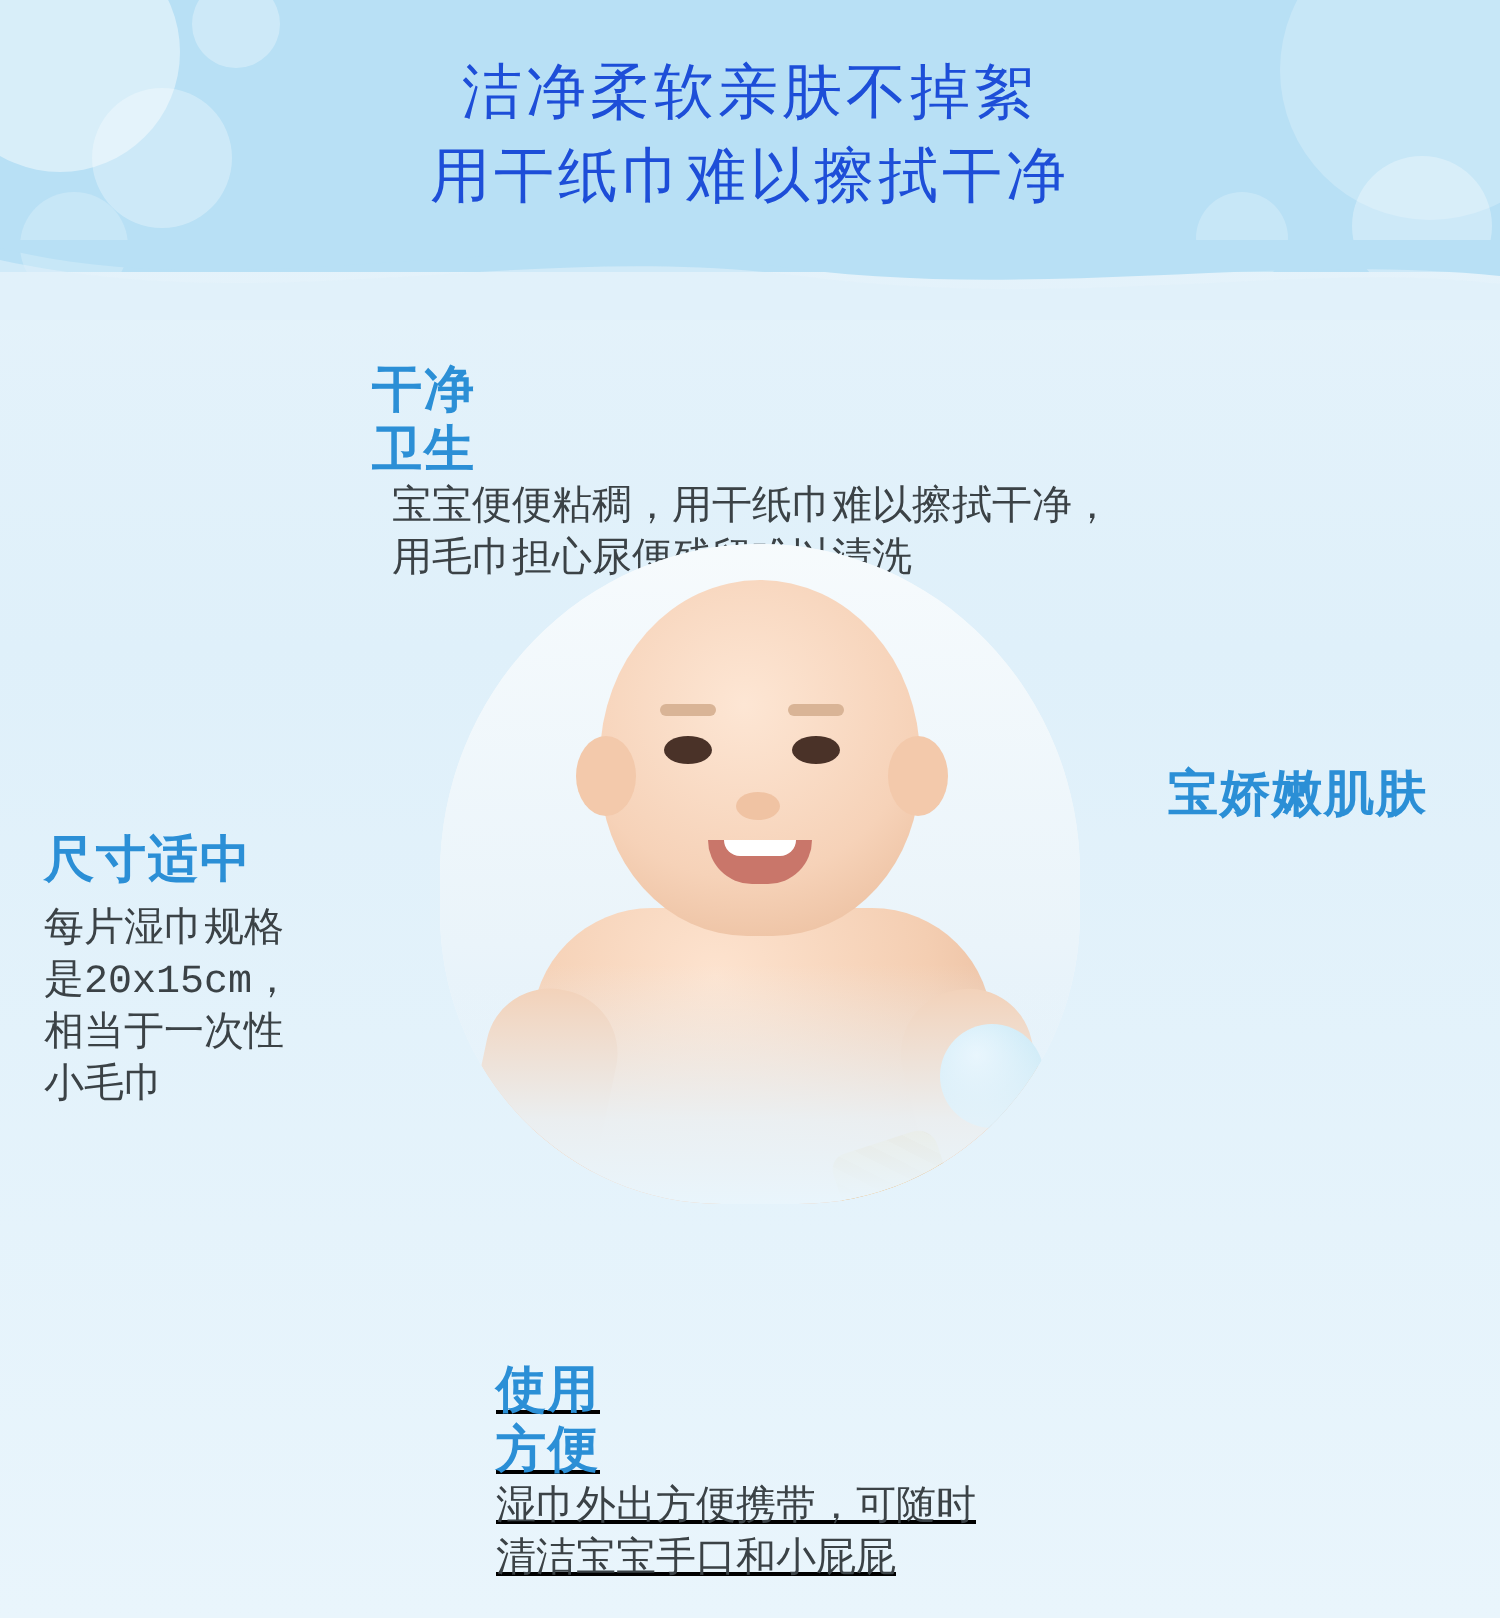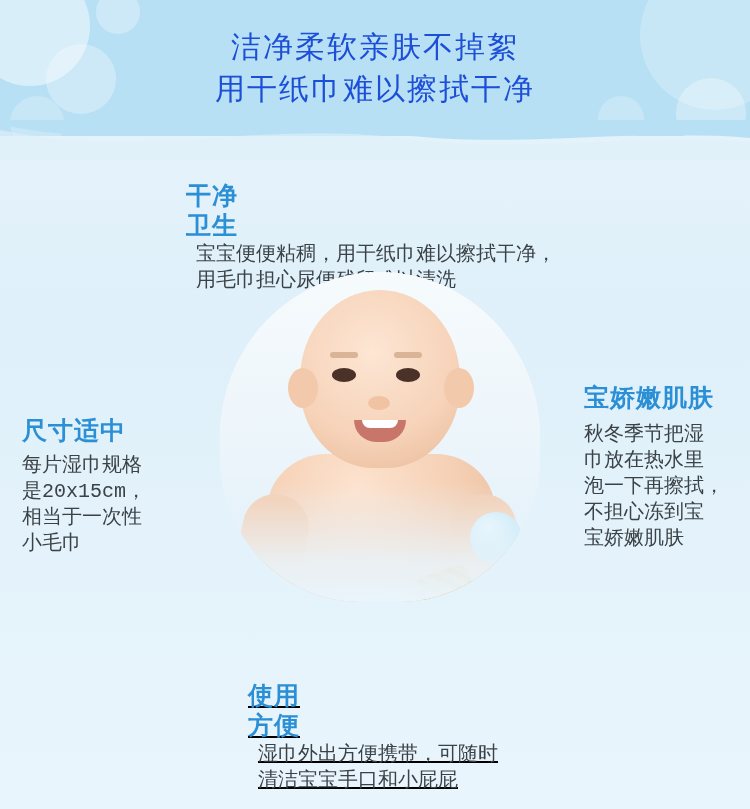--- a/index.html
+++ b/index.html
@@ -254,21 +254,21 @@
   
   #block-bottom {
     top: 680px;
     left: 248px;
     width: 460px;
     display: flex;
     align-items: flex-start;
     text-decoration: underline;
   }
   #block-bottom .title { width: 64px; flex: none; }
-  #block-bottom .body { margin-left: 10px; }
+  #block-bottom .body { }
 </style>
 </head>
 <body>
 
 <div id="page">
 
   <div id="header">
     <div class="bubble" style="left:-30px; top:-34px; width:120px; height:120px;"></div>
     <div class="bubble o2" style="left:46px; top:44px; width:70px; height:70px;"></div>
     <div class="bubble o3" style="left:10px; top:96px; width:54px; height:54px;"></div>
@@ -319,25 +319,20 @@
   <div class="block" id="block-left">
     <div class="title">尺寸适中</div>
     <div class="body">每片湿巾规格
 是20x15cm，
 相当于一次性
 小毛巾</div>
   </div>
 
   <div class="block" id="block-right">
     <div class="title">宝娇嫩肌肤</div>
-    <div class="body">秋冬季节把湿
-巾放在热水里
-泡一下再擦拭，
-不担心冻到宝
-宝娇嫩肌肤</div>
   </div>
 
   <div class="block" id="block-bottom">
     <div class="title">使用
 方便</div>
     <div class="body">湿巾外出方便携带，可随时
 清洁宝宝手口和小屁屁</div>
   </div>
 
 </div>

